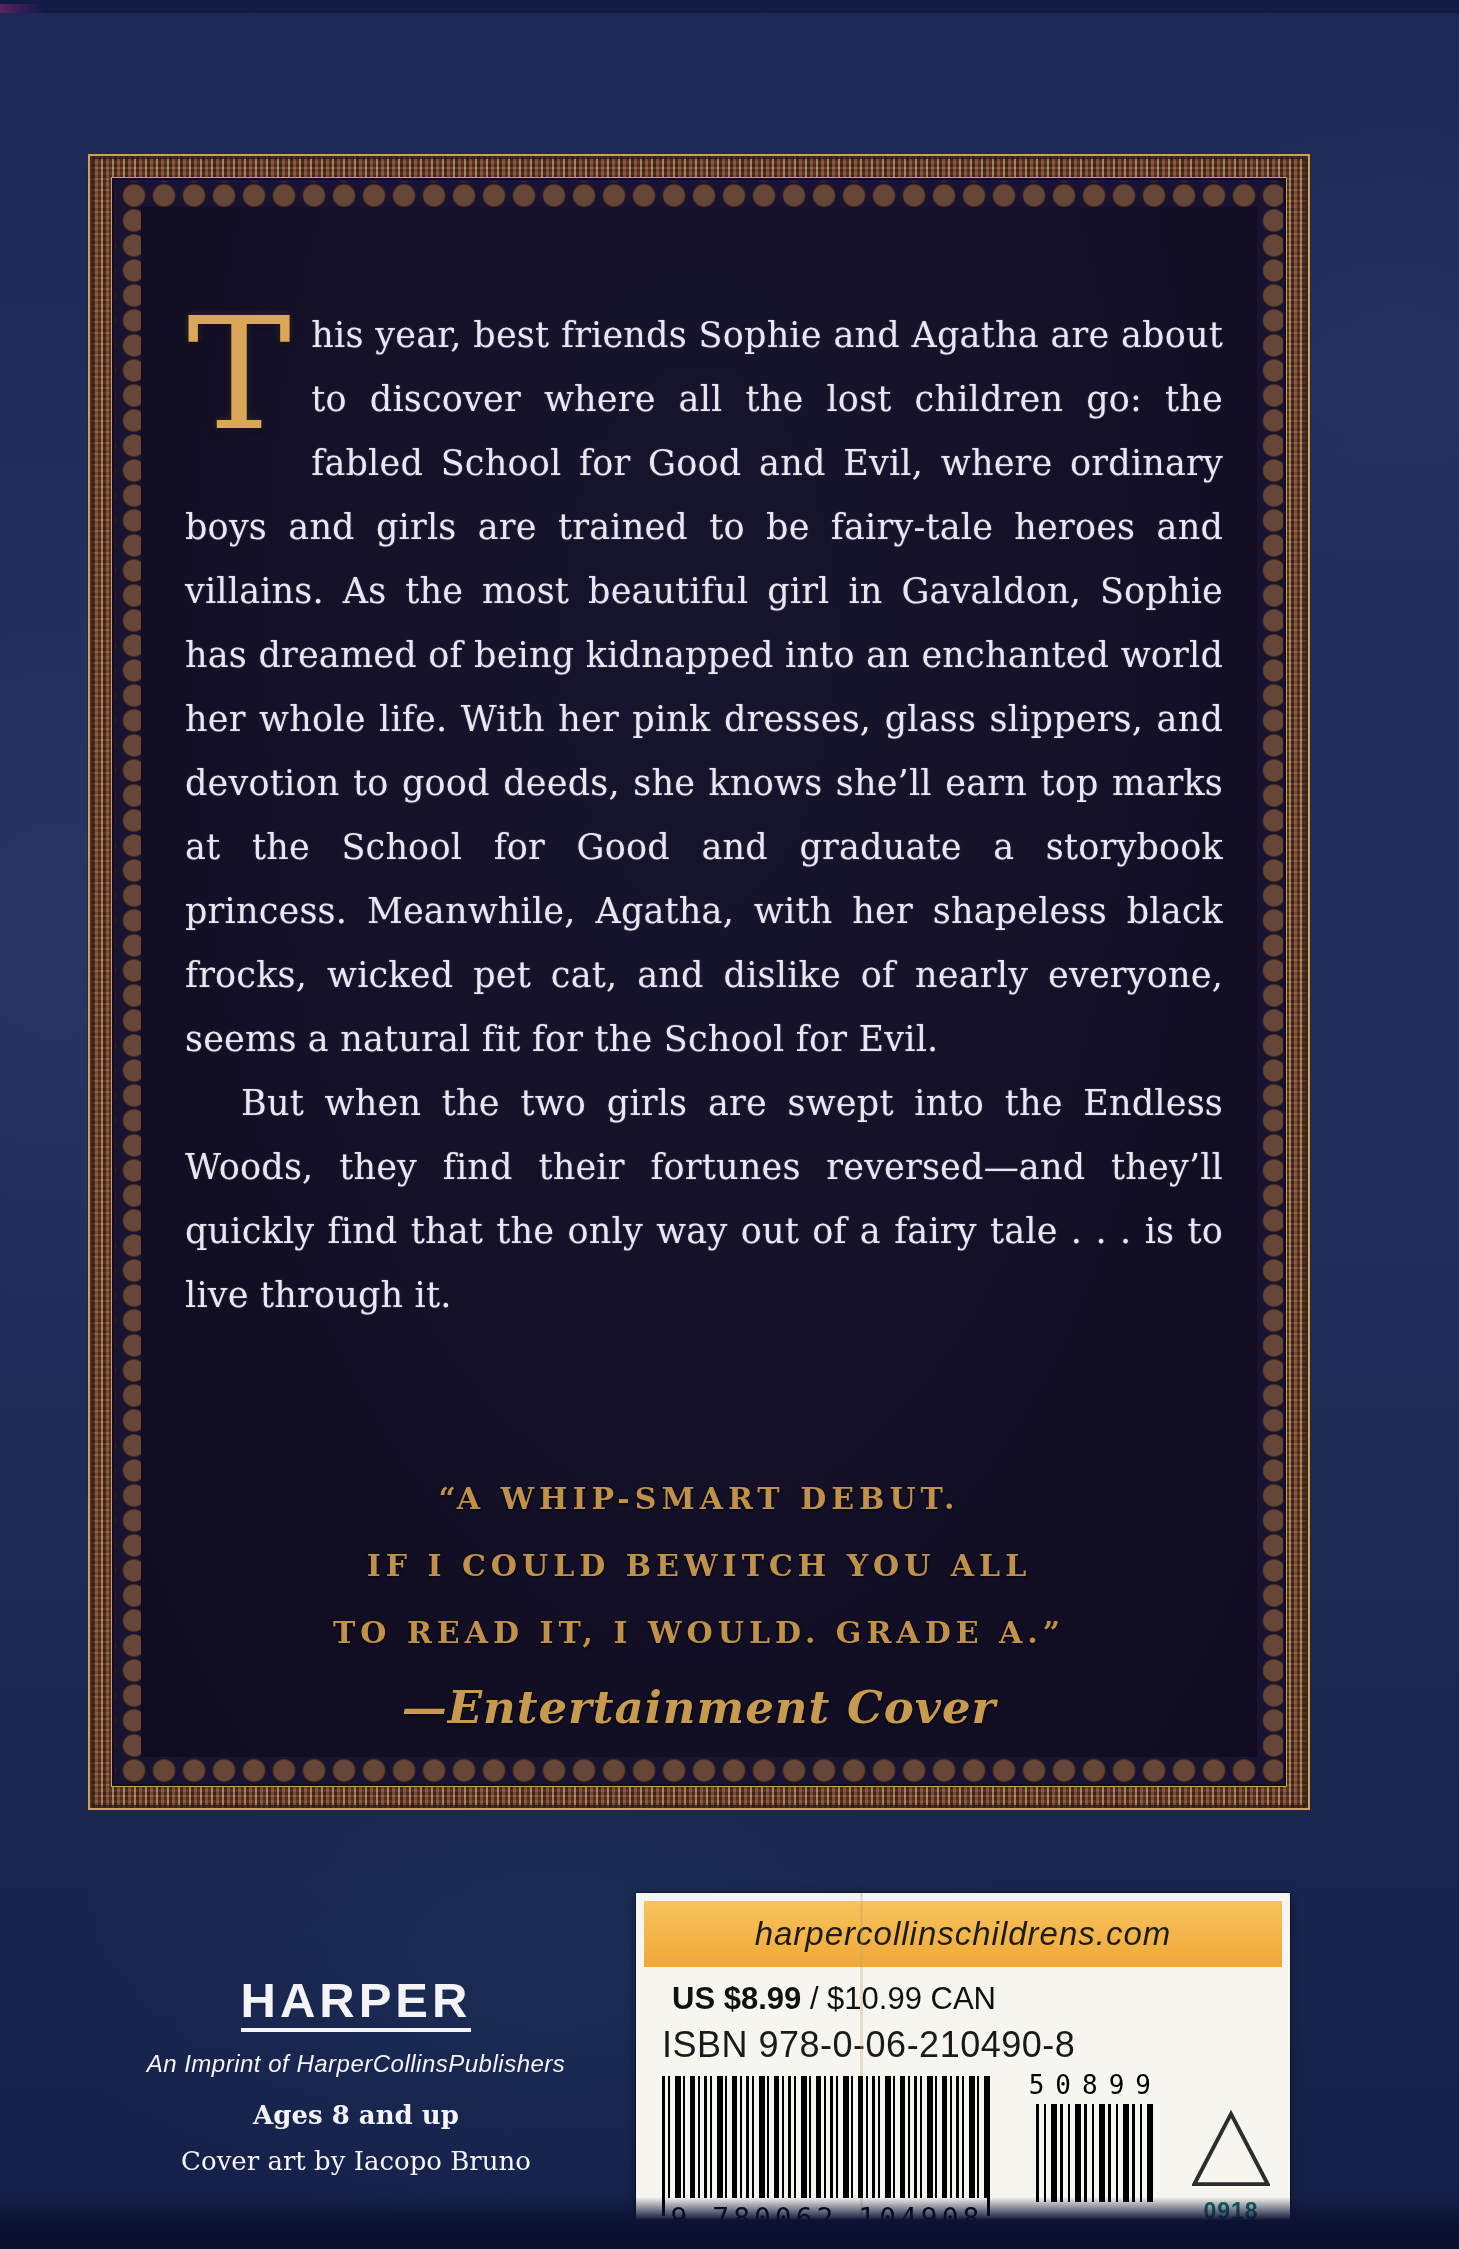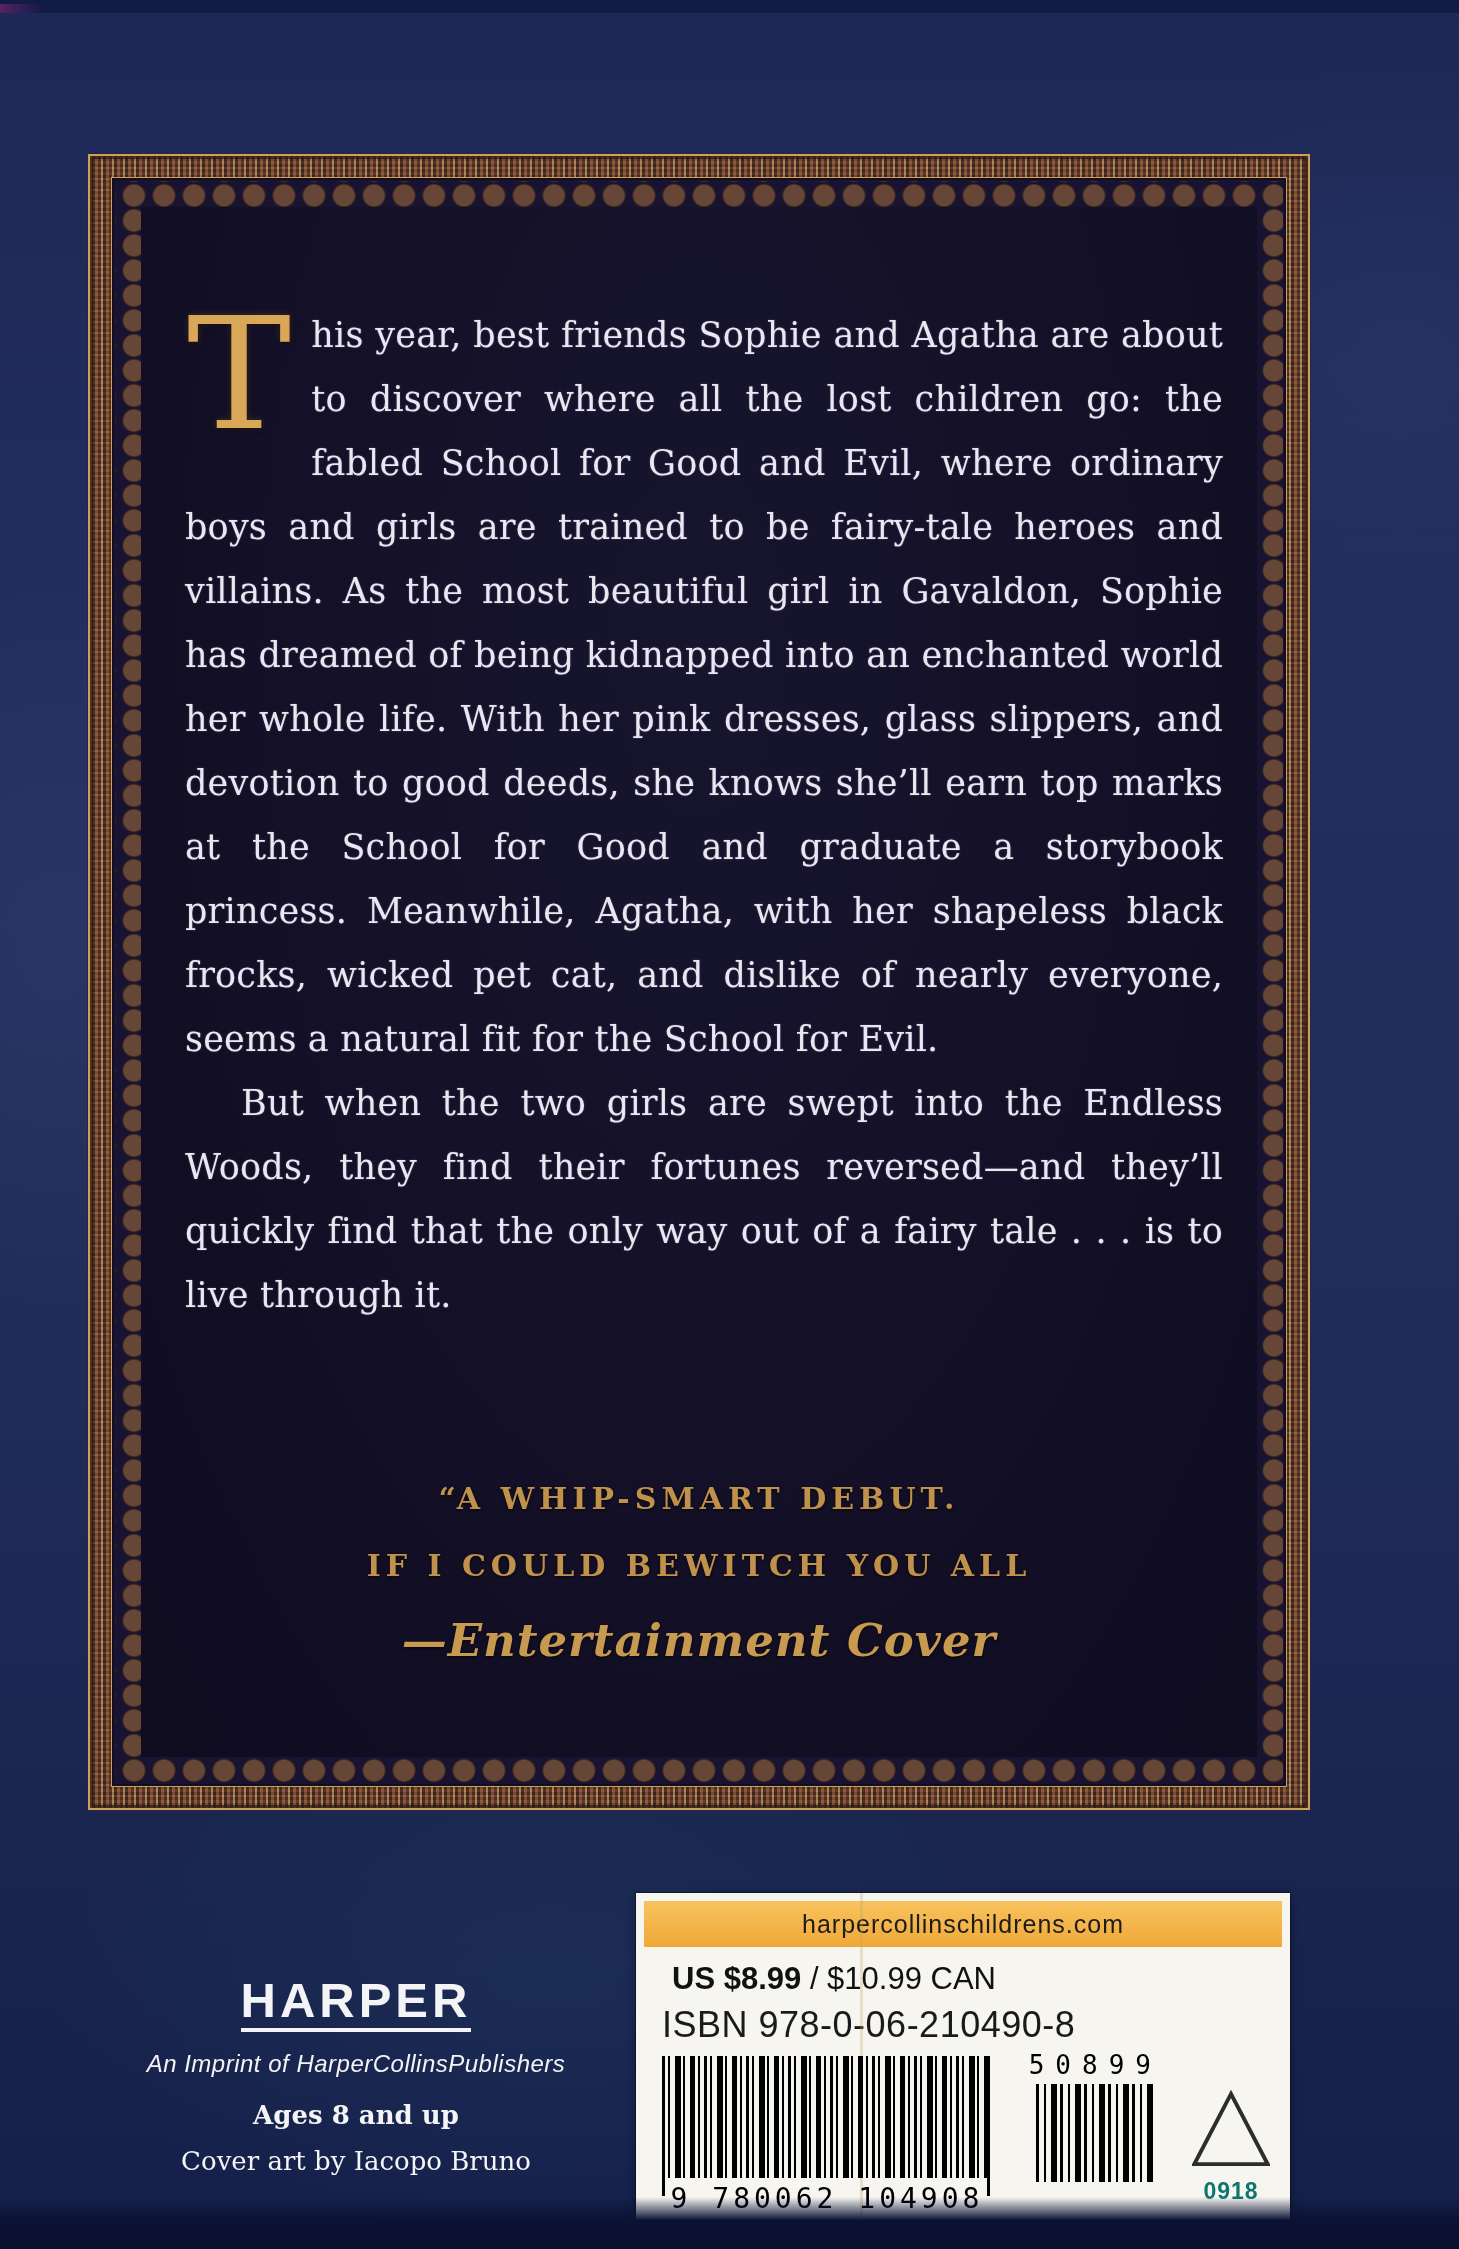--- a/index.html
+++ b/index.html
@@ -91,24 +91,24 @@
   .coverart{margin-top:16px;font-family:"DejaVu Serif",serif;font-weight:normal;font-size:26px;}
 
   
   .barcode-box{
     position:absolute;left:636px;top:1893px;width:654px;height:338px;
     background:#f6f5f0;box-shadow:0 0 0 1px rgba(0,0,0,.35), 0 3px 10px rgba(0,0,0,.4);
     font-family:"Liberation Sans",sans-serif;color:#111;
   }
   .crease{position:absolute;left:224px;top:0;width:3px;height:100%;background:rgba(190,160,95,.28);}
   .site-banner{
-    margin:8px 8px 0 8px;height:46px;
+    margin:8px 8px 0 8px;height:66px;
     background:linear-gradient(180deg,#f8c35e,#f0a838);
     display:flex;align-items:center;justify-content:center;
-    font-size:25px;color:#1c1c1c;letter-spacing:1px;
+    font-size:33px;color:#1c1c1c;letter-spacing:1px;font-style:italic;
   }
   .price-line{margin:14px 0 0 36px;font-size:31px;}
   .price-us{font-weight:bold;}
   .isbn-line{margin:7px 0 0 26px;font-size:36px;letter-spacing:.5px;color:#1a1a1a;}
   .barcode-area{position:relative;margin-top:10px;height:170px;}
   .ean-bars{
     position:absolute;left:26px;top:0;width:330px;height:122px;
     background:repeating-linear-gradient(90deg,
       #000 0 3px, #f6f5f0 3px 6px, #000 6px 8px, #f6f5f0 8px 13px,
       #000 13px 19px, #f6f5f0 19px 21px, #000 21px 23px, #f6f5f0 23px 28px,
@@ -148,20 +148,21 @@
     <div class="panel">
 
       <div class="blurb">
         <p><span class="dropcap">T</span><span>his year, best friends Sophie and Agatha are about to discover where all the lost children go: the fabled School for Good and Evil, where ordinary boys and girls are trained to be fairy-tale heroes and villains. As the most beautiful girl in Gavaldon, Sophie has dreamed of being kidnapped into an enchanted world her whole life. With her pink dresses, glass slippers, and devotion to good deeds, she knows she’ll earn top marks at the School for Good and graduate a storybook princess. Meanwhile, Agatha, with her shapeless black frocks, wicked pet cat, and dislike of nearly everyone, seems a natural fit for the School for Evil.</span></p>
         <p class="second">But when the two girls are swept into the Endless Woods, they find their fortunes reversed—and they’ll quickly find that the only way out of a fairy tale . . . is to live through it.</p>
       </div>
 
       <div class="quote">
         <div>“A WHIP-SMART DEBUT.</div>
         <div>IF I COULD BEWITCH YOU ALL</div>
+        <div>TO READ IT, I WOULD. GRADE A.”</div>
         <div class="attr">—Entertainment Cover</div>
       </div>
 
     </div>
   </div>
 
   <div class="publisher">
     <div><span class="harper">HARPER</span></div>
     <div class="imprint">An Imprint of HarperCollinsPublishers</div>
     <div class="ages">Ages 8 and up</div>

